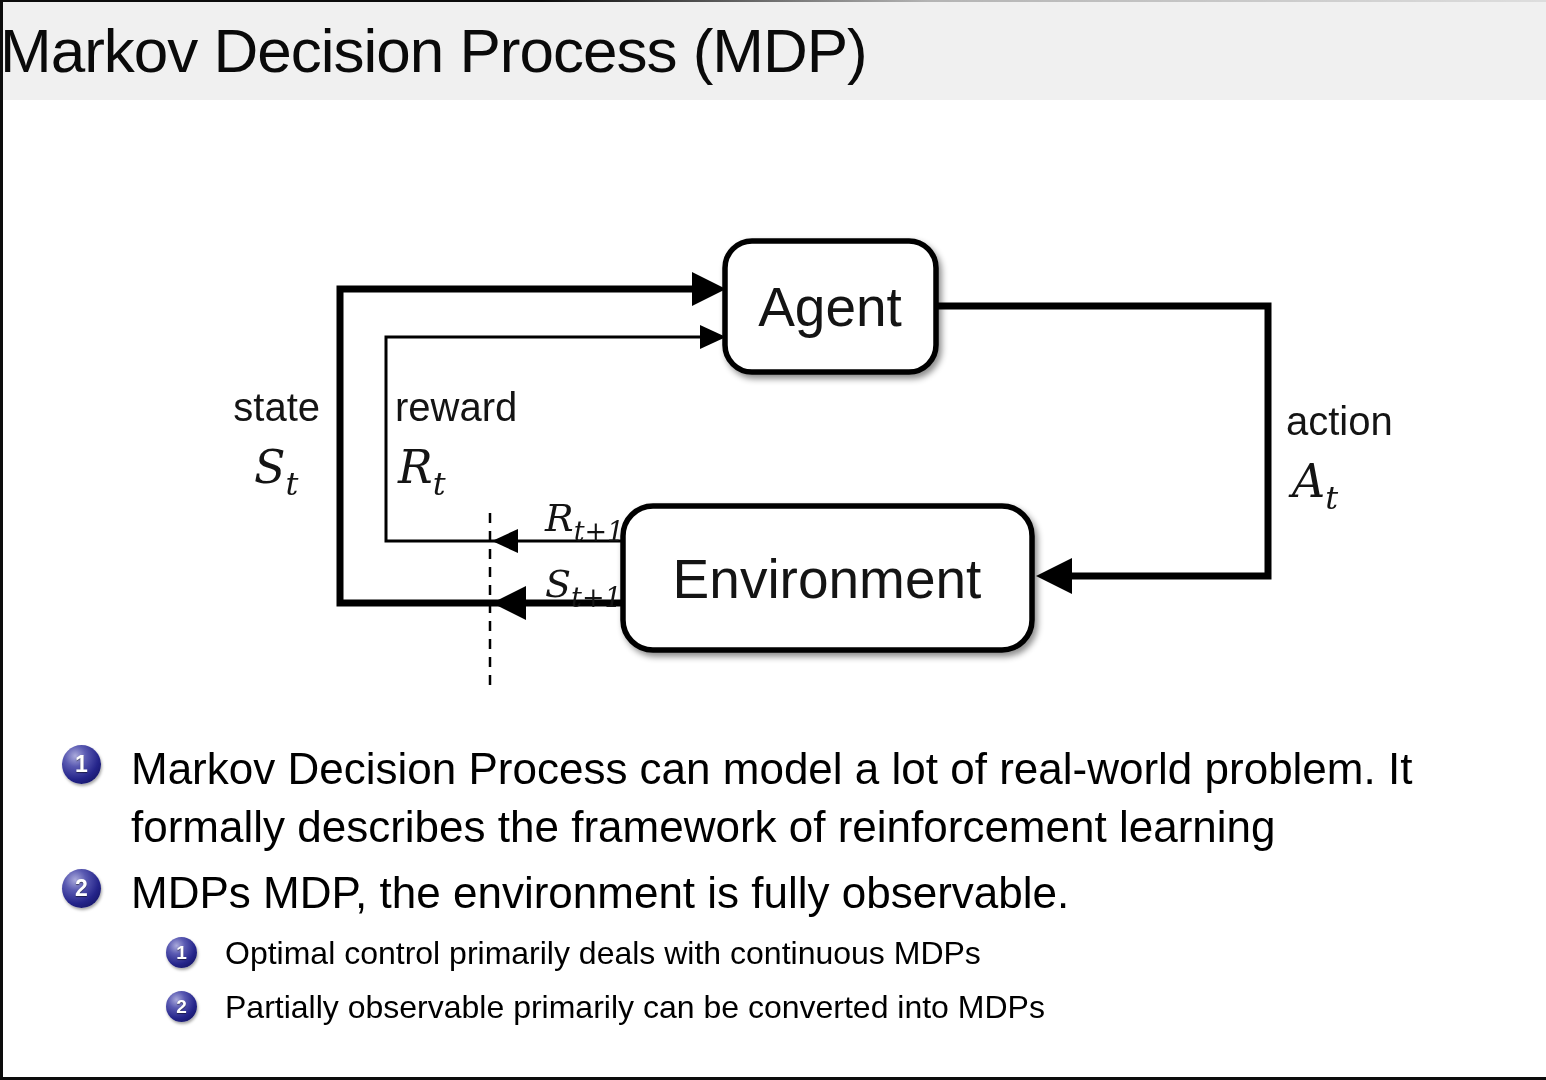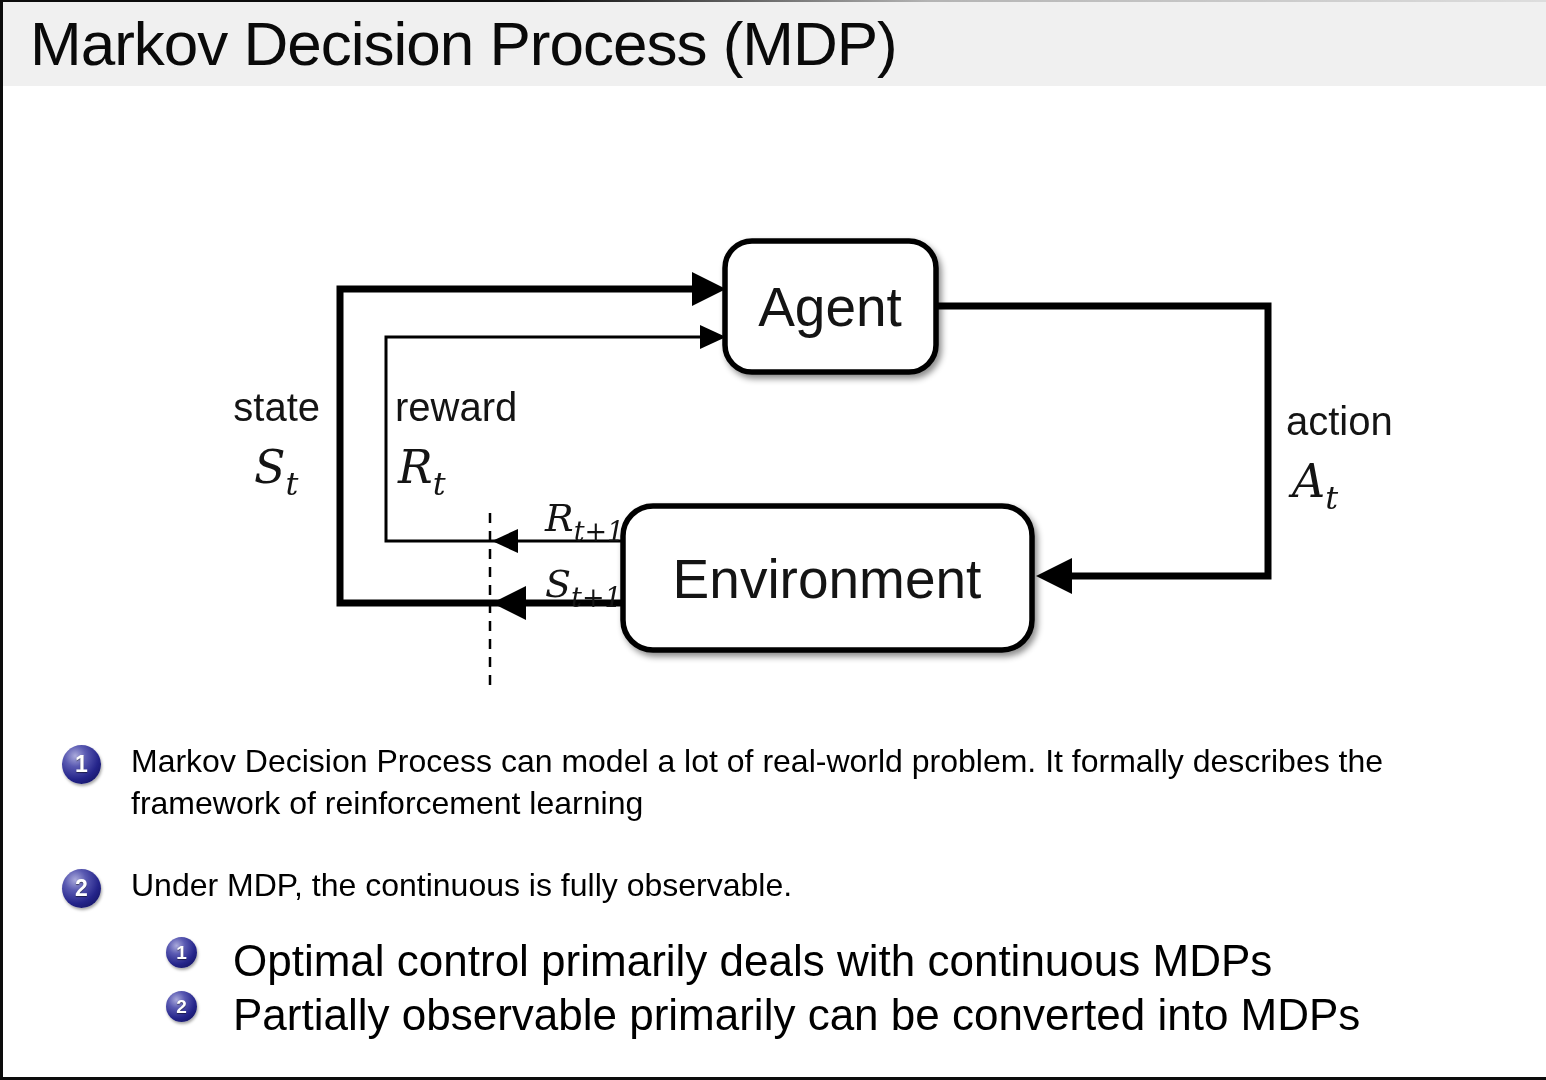--- a/index.html
+++ b/index.html
@@ -7,23 +7,22 @@
     position:relative; width:1546px; height:1080px;
     background:#ffffff; overflow:hidden; box-sizing:border-box;
     font-family:"Liberation Sans", sans-serif; color:#000;
   }
   .edge-left  { position:absolute; left:0; top:0; width:3px; height:100%; background:#0c0c0c; }
   .edge-top   { position:absolute; left:0; top:0; width:100%; height:2px;
                 background:linear-gradient(to right,#0c0c0c 0%,#0c0c0c 35%,rgba(0,0,0,.25) 60%,rgba(0,0,0,.08) 100%); }
   .edge-bottom{ position:absolute; left:0; bottom:0; width:100%; height:3px; background:#0c0c0c; }
 
   .titlebar {
-    position:absolute; left:0; top:0; width:100%; height:86px;
+    position:absolute; left:0; top:0; width:100%; height:100px;
     background:#f0f0f0; display:flex; align-items:center; box-sizing:border-box;
-    padding-left:30px;
   }
   .titlebar h1 {
     margin:0; font-size:62px; font-weight:500; color:#0a0a0a; letter-spacing:-1px;
     font-family:"Liberation Sans", sans-serif;
   }
 
   .diagram { position:absolute; left:0; top:0; width:1546px; height:1080px; }
   .diagram text { fill:#141414; }
   .dg-word { font-family:"Liberation Sans", sans-serif; }
   .dg-math { font-family:"DejaVu Serif","Liberation Serif",serif; font-style:italic; }
@@ -34,22 +33,22 @@
   .ball {
     flex:0 0 auto; border-radius:50%; display:flex; align-items:center; justify-content:center;
     color:#fff; font-weight:bold;
     background:radial-gradient(circle at 34% 28%, #aaaadb 0%, #5a5ab2 28%, #24248a 62%, #0b0b4e 100%);
     box-shadow:1px 2px 3px rgba(0,0,0,0.35);
     text-shadow:0 1px 1px rgba(0,0,0,0.5);
   }
   .b1 { width:39px; height:39px; font-size:23px; margin-top:5px; }
   .b2 { width:31px; height:31px; font-size:19px; margin-top:4px; }
   .btext { margin:0; color:#000; }
-  .l1 .btext { font-size:32px; line-height:1.32; margin-left:30px; }
-  .l2 .btext { font-size:44px; line-height:1.25; margin-left:36px; }
+  .l1 .btext { font-size:44px; line-height:1.32; margin-left:30px; }
+  .l2 .btext { font-size:32px; line-height:1.25; margin-left:28px; }
   .w1 { max-width:1382px; }
 
   .row1 { left:62px;  top:740px; }
   .row2 { left:62px;  top:864px; }
   .row3 { left:166px; top:933px; }
   .row4 { left:166px; top:987px; }
 </style>
 </head>
 <body>
 
@@ -97,21 +96,21 @@
     <span class="ball b1">
         <span>1</span>
       </span>
     <p class="btext w1">Markov Decision Process can model a lot of real-world problem. It formally describes the framework of reinforcement learning</p>
   </div>
 
   <div class="row row2 l1">
     <span class="ball b1">
         <span>2</span>
       </span>
-    <p class="btext">Under MDP, the continuous is fully observable.</p>
+    <p class="btext">MDPs MDP, the environment is fully observable.</p>
   </div>
 
   <div class="row row3 l2">
     <span class="ball b2">
         <span>1</span>
       </span>
     <p class="btext">Optimal control primarily deals with continuous MDPs</p>
   </div>
 
   <div class="row row4 l2">

